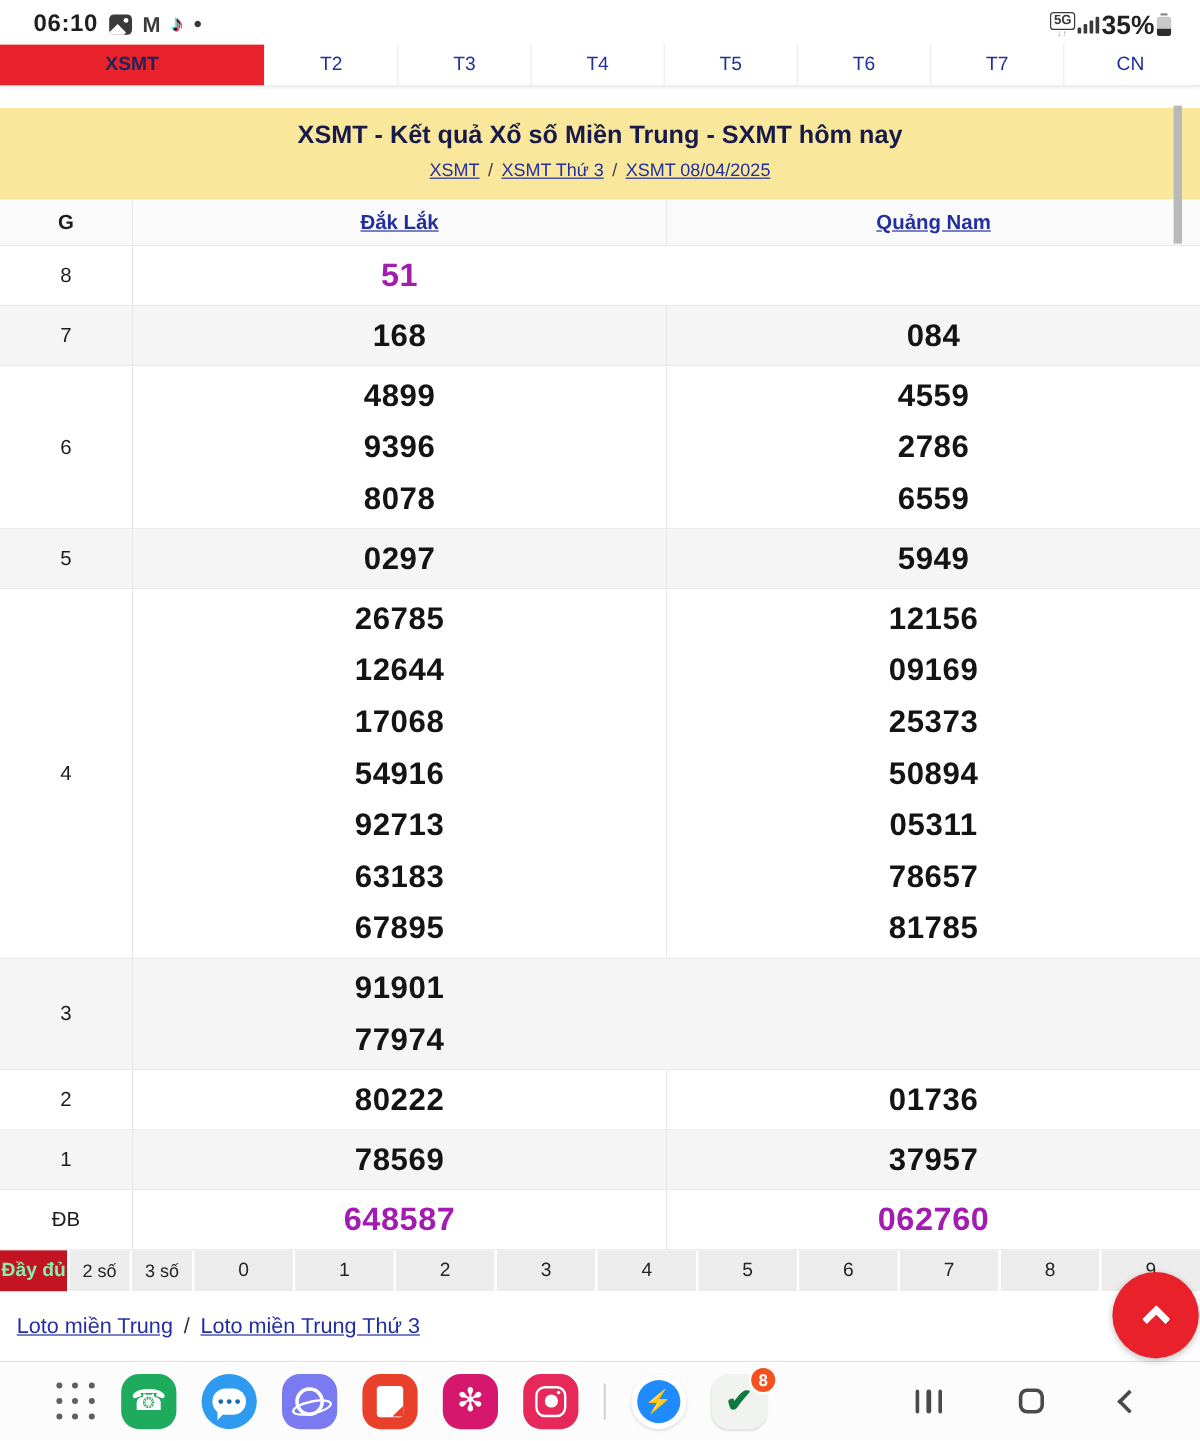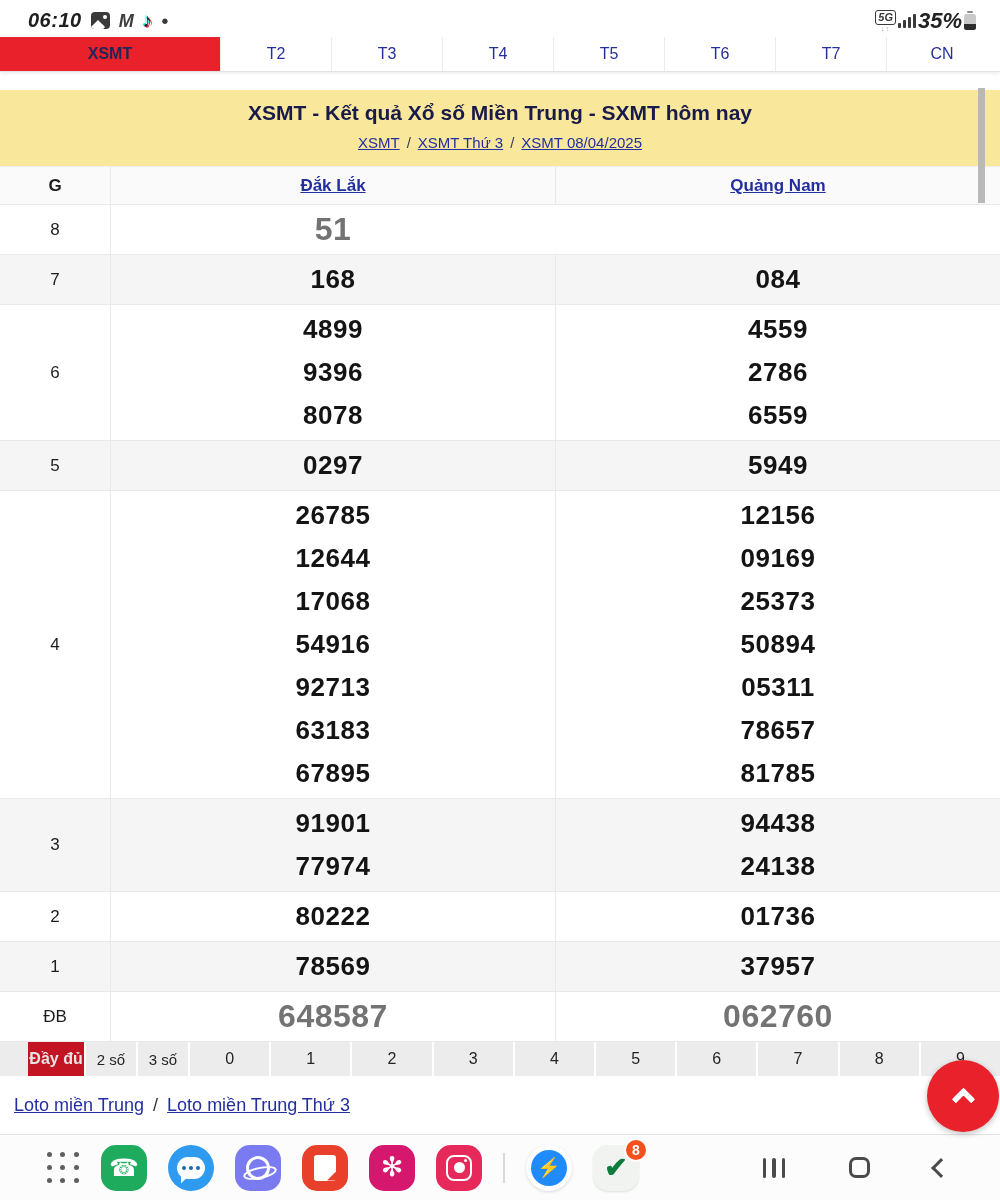--- a/index.html
+++ b/index.html
@@ -2,21 +2,21 @@
 <html><head>
 <meta charset="utf-8">
 <style>
   * { margin:0; padding:0; box-sizing:border-box; }
   html,body { width:1000px; height:1201px; overflow:hidden; background:#fff;
     font-family:"Liberation Sans", sans-serif; }
   .screen { position:relative; width:1000px; height:1201px; background:#fff; }
 
   
   .status-bar { height:37px; background:#fff; display:flex; justify-content:space-between;
-    align-items:center; padding:4px 24px 0 28px; position:relative; z-index:5;font-style:italic; }
+    align-items:center; padding:4px 24px 0 28px; position:relative; z-index:5; }
   .sb-left { display:flex; align-items:center; gap:9px; }
   .sb-time { font-size:20px; font-weight:bold; color:#1e1e1e; letter-spacing:.5px; }
   .sb-pic { width:19px; height:17px; background:#3a3a3a; border-radius:4px; position:relative; overflow:hidden; }
   .sb-pic:before { content:""; position:absolute; bottom:-3px; left:2px; width:10px; height:10px;
     background:#fff; transform:rotate(45deg); }
   .sb-pic:after { content:""; position:absolute; top:3px; right:3px; width:4px; height:4px;
     border-radius:50%; background:#fff; }
   .sb-gmail { font-size:18px; font-weight:bold; color:#3c3c3c; line-height:1; }
   .sb-tiktok { font-size:19px; font-weight:bold; color:#161616; line-height:1;
     text-shadow:-1.5px -1px 0 #25f4ee, 1.5px 1px 0 #fe2c55; }
@@ -61,29 +61,29 @@
   .g-cell { flex:0 0 111px; display:flex; align-items:center; justify-content:center;
     font-size:17px; color:#1c1c1c; border-right:1px solid #e9e9e9; }
   .p-cell { flex:0 0 444px; display:flex; flex-direction:column; justify-content:center;
     align-items:center; padding:3px 0; }
   .p-cell.last { flex:1 1 auto; border-left:1px solid #e9e9e9; }
   .head .g-cell { font-weight:bold; font-size:17px; }
   .head { height:38px; }
   .col-link { font-size:17px; font-weight:bold; color:#232f9f; text-decoration:underline; cursor:pointer; }
   .num { height:43px; line-height:43px; font-size:26px; font-weight:bold; color:#141414;
     letter-spacing:.5px; font-family:"Liberation Sans", sans-serif; }
-  .t-row.red .num { color:#737373; font-size:32px; }
+  .t-row.red .num { color:#a21caf; font-size:27px; }
 
   
   .filter-bar { height:34px; display:flex; background:#ececec; align-items:stretch; }
   .fitem { display:flex; align-items:center; justify-content:center; font-size:16px; color:#242424;
     border-left:2px solid #fff; cursor:pointer; flex:1 1 auto; }
   .fitem:first-child { border-left:none; }
   .fitem.word { flex:0 0 52px; font-size:15px; }
-  .fitem.active { background:#c31423; color:#e5e5e5; font-weight:bold; flex:0 0 56px;margin-left:28px; }
+  .fitem.active { background:#c31423; color:#86efac; font-weight:bold; flex:0 0 56px; }
 
   
   .loto-links { height:58px; display:flex; align-items:center; padding-left:14px;
     font-size:18px; background:#fff; }
   .loto-links a { color:#232f9f; text-decoration:underline; cursor:pointer; }
   .loto-links .sep { margin:0 9px; color:#333; }
 
   
   .nav-bar { height:66px; border-top:1px solid #e3e3e3; background:#fcfcfc;
     display:flex; align-items:center; padding:0 22px; gap:21px; }
@@ -260,24 +260,20 @@
           <div class="num">78657</div>
           <div class="num">81785</div>
         </div>
       </div>
       <div class="t-row alt">
         <div class="g-cell">3</div>
         <div class="p-cell">
           <div class="num">91901</div>
           <div class="num">77974</div>
         </div>
-        <div class="p-cell last">
-          <div class="num">94438</div>
-          <div class="num">24138</div>
-        </div>
       </div>
       <div class="t-row">
         <div class="g-cell">2</div>
         <div class="p-cell">
           <div class="num">80222</div>
         </div>
         <div class="p-cell last">
           <div class="num">01736</div>
         </div>
       </div>

